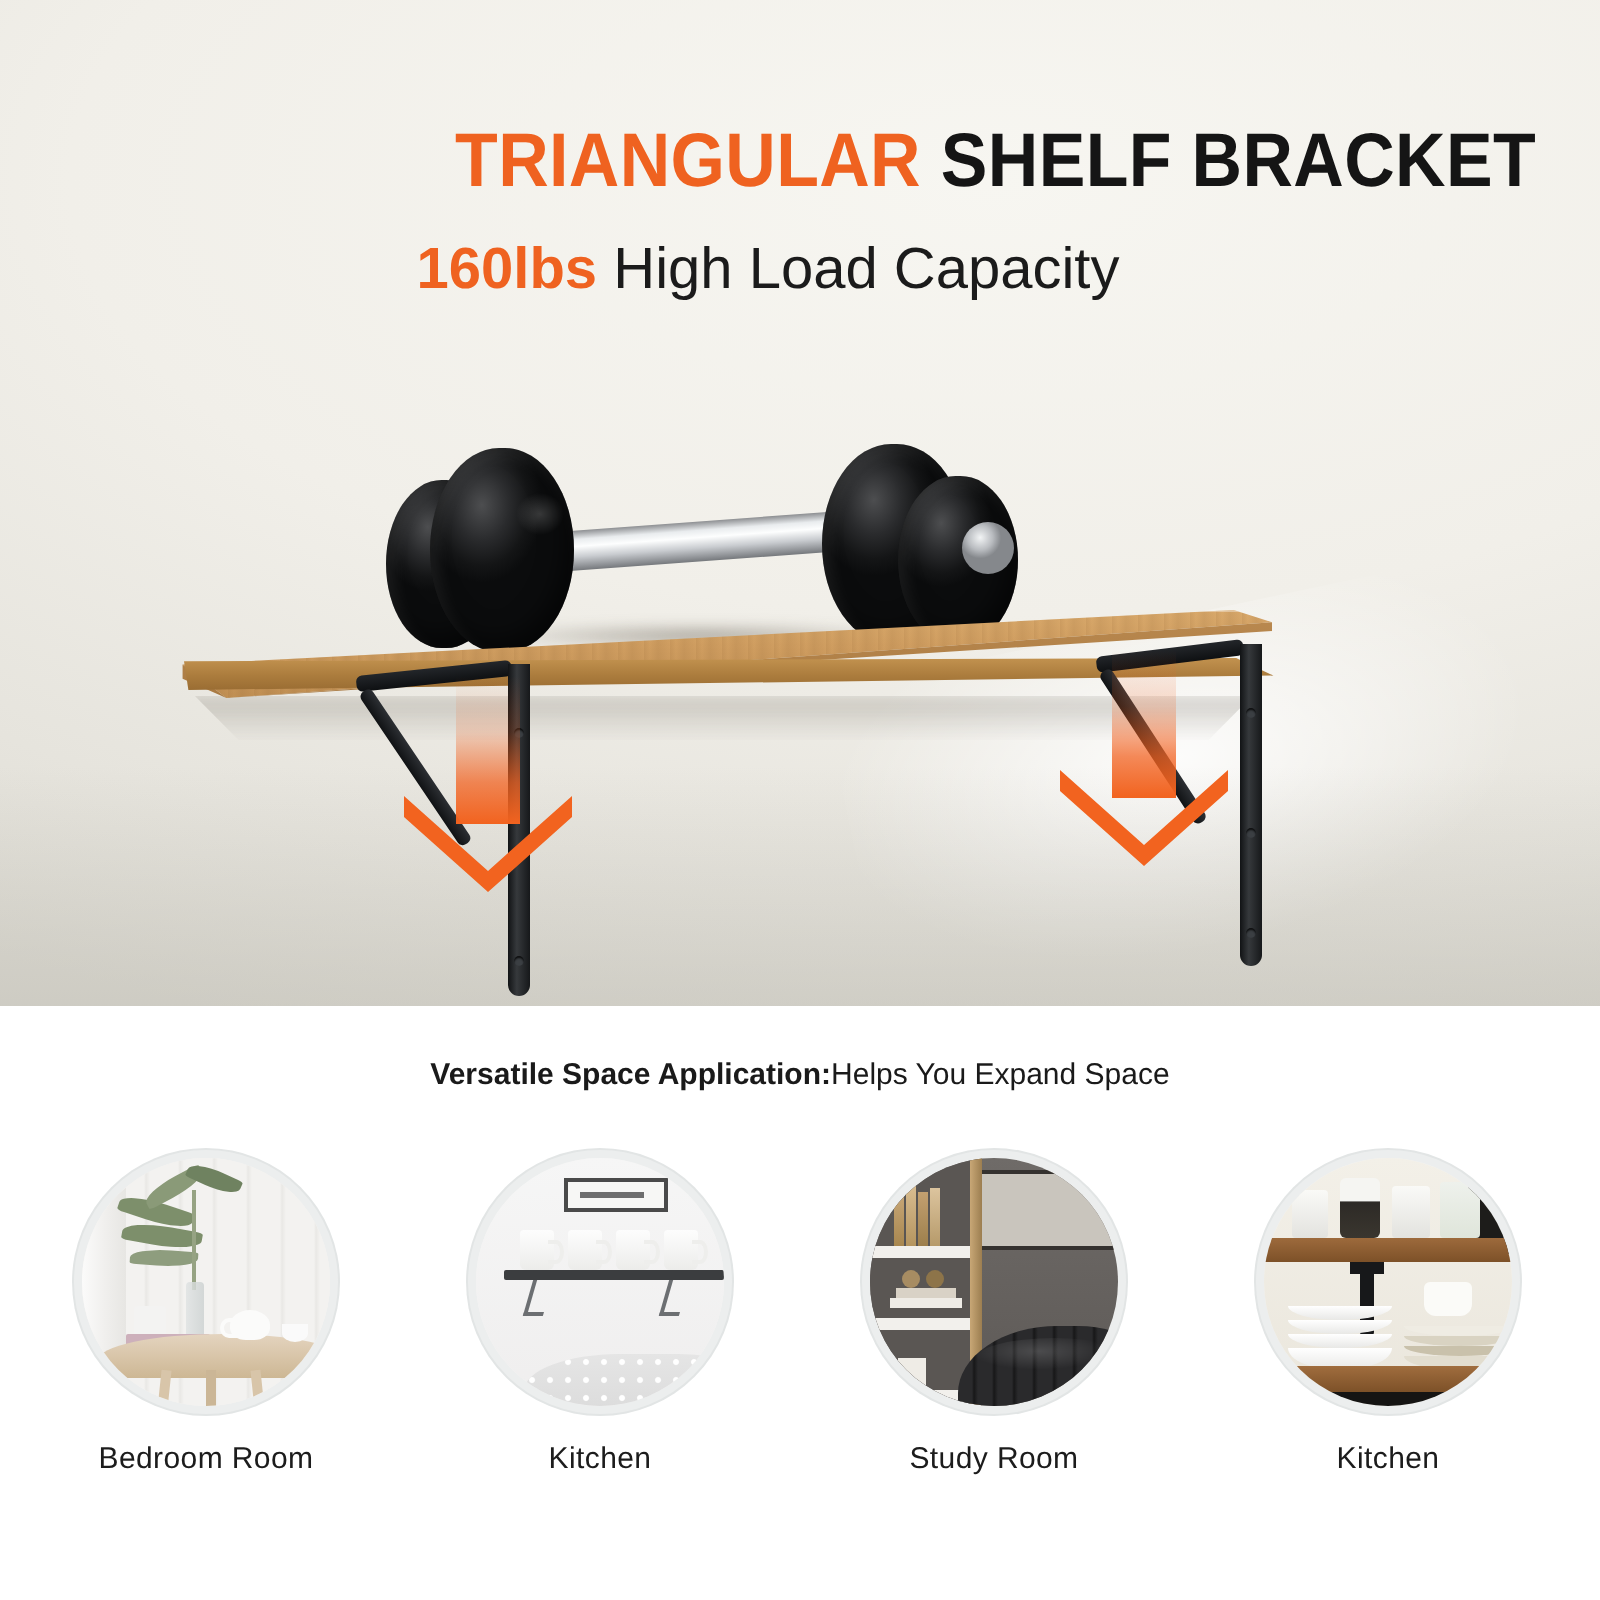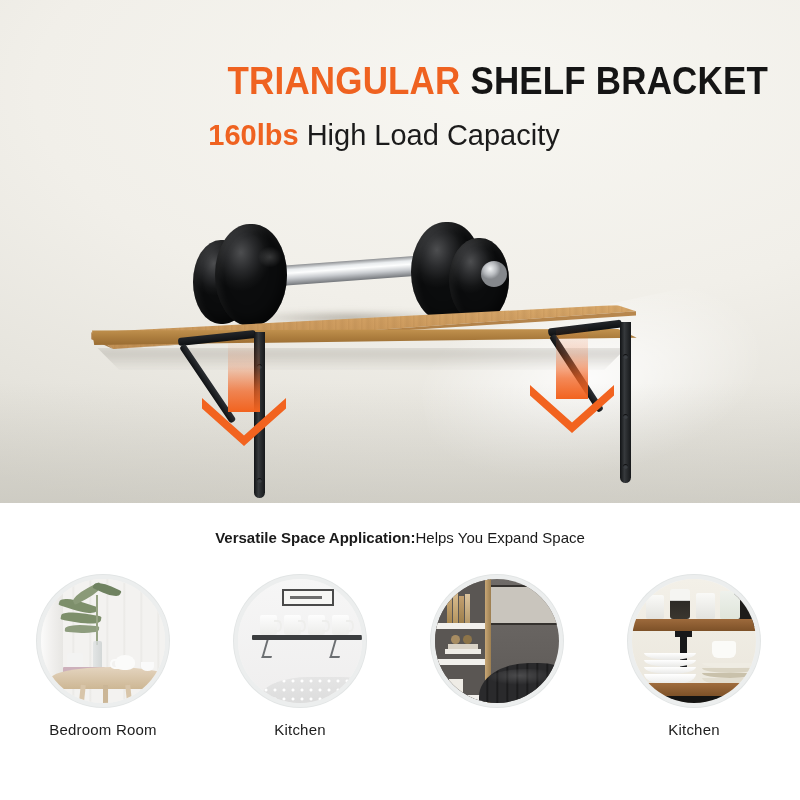--- a/index.html
+++ b/index.html
@@ -405,20 +405,21 @@
             <div class="s3-ball o1"></div>
             <div class="s3-ball o2"></div>
             <div class="s3-stack2"></div>
             <div class="s3-stack"></div>
             <div class="s3-box"></div>
             <div class="s3-caseedge"></div>
             <div class="s3-chair"></div>
             <div class="s3-chair-hl"></div>
           </div>
         </div>
+        <div class="card-label">Study Room</div>
       </div>
 
       <div class="card">
         <div class="thumb">
           <div class="scene">
             <div class="s4-wall"></div>
             <div class="s4-dark"></div>
             <div class="s4-jarwrap">
               <div class="s4-jar j1"></div>
               <div class="s4-jar j2"></div>

